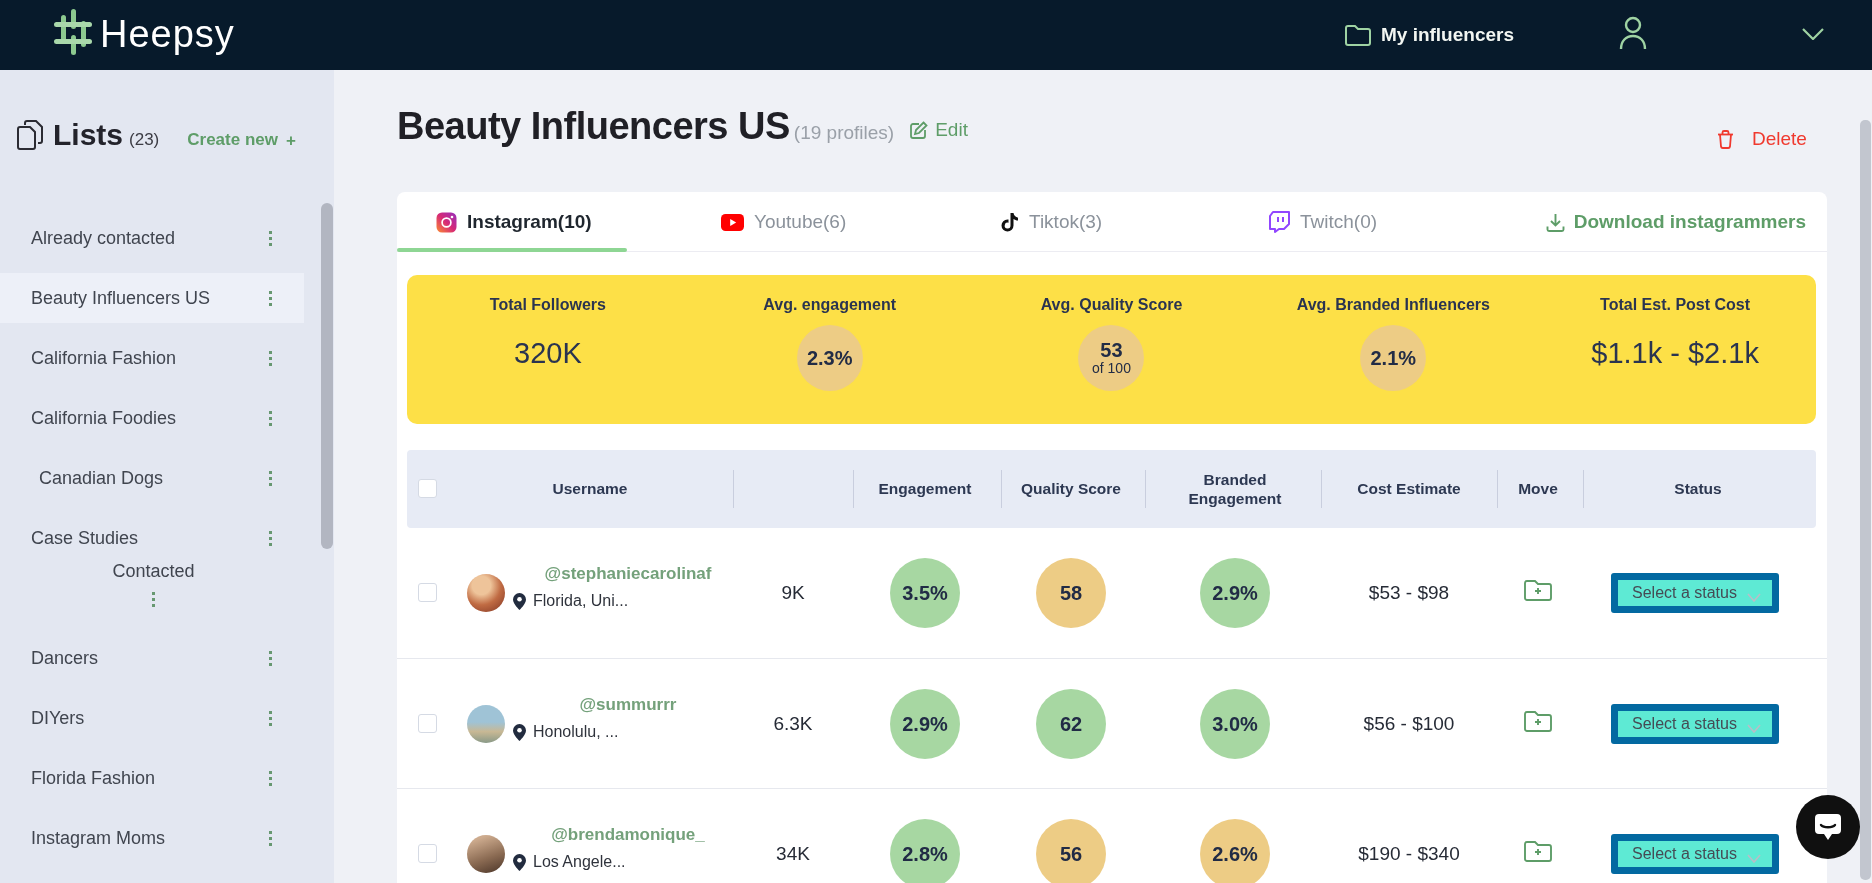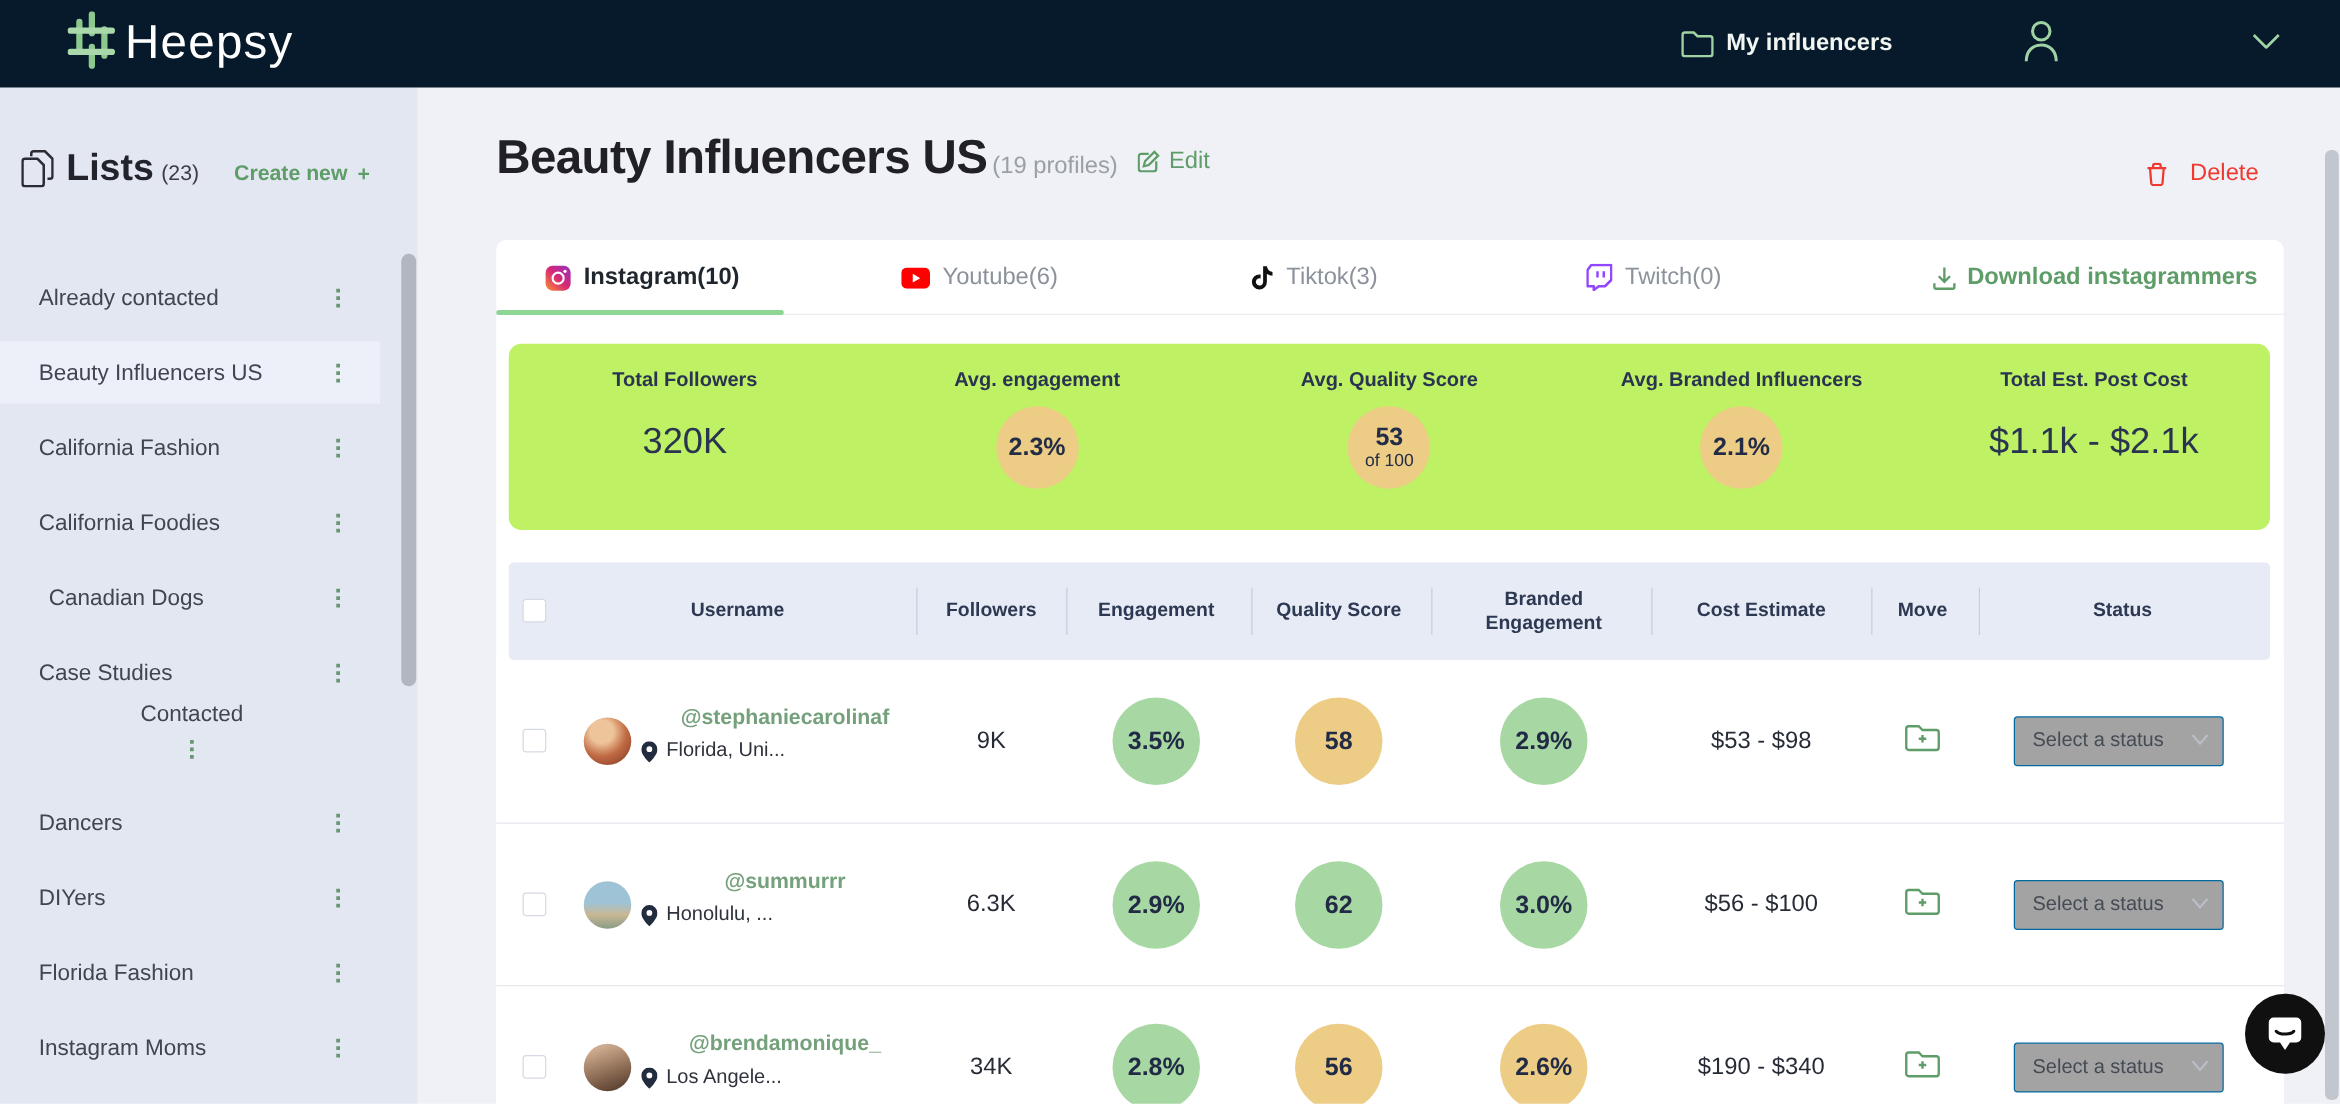--- a/index.html
+++ b/index.html
@@ -46,21 +46,21 @@
   
   .tab-strip { position:absolute; left:0; top:0; width:1430px; height:60px; border-bottom:1px solid #ececf2; }
   .tab { position:absolute; top:0; height:60px; display:flex; align-items:center; gap:10px; cursor:pointer; }
   .tab .tab-label { font-size:19px; color:#8b929b; font-weight:400; }
   .tab.active .tab-label { color:#1f262e; font-weight:700; }
   .tab-underline { position:absolute; left:0; bottom:-1px; width:230px; height:4px; background:#8ed694; border-radius:2px; }
   .download-link { position:absolute; right:21px; top:0; height:60px; display:flex; align-items:center; gap:9px; cursor:pointer; }
   .download-link span { color:#5e9d68; font-size:19px; font-weight:700; }
 
   
-  .stats-box { position:absolute; left:10px; top:83px; width:1409px; height:149px; background:#bef264; border-radius:10px; display:flex; }
+  .stats-box { position:absolute; left:10px; top:83px; width:1409px; height:149px; background:#fde047; border-radius:10px; display:flex; }
   .stat-col { flex:1; position:relative; }
   .stat-label { position:absolute; top:21px; width:100%; text-align:center; font-size:16px; font-weight:600; color:#2a3450; }
   .stat-value-text { position:absolute; top:62px; width:100%; text-align:center; font-size:29px; font-weight:500; color:#2a3450; }
   .stat-circle { position:absolute; left:50%; top:50px; transform:translateX(-50%); width:66px; height:66px; border-radius:50%; display:flex; flex-direction:column; align-items:center; justify-content:center; }
   .stat-circle .cv { font-size:20px; font-weight:700; color:#222c46; line-height:1.05; }
   .stat-circle .cs { font-size:14px; color:#222c46; line-height:1.1; }
 
   
   .thead { position:absolute; left:10px; top:258px; width:1409px; height:78px; background:#e7ebf5; border-radius:4px; }
   .th { position:absolute; top:0; height:78px; display:flex; align-items:center; justify-content:center; text-align:center; font-size:15.5px; font-weight:600; color:#2d3852; line-height:1.25; transform:translateX(-50%); }
@@ -76,21 +76,21 @@
   .av-0 { background:radial-gradient(circle at 38% 30%, #eec49a 0 26%, #c06b43 55%, #7e3322 100%); }
   .av-1 { background:linear-gradient(180deg, #9fc3d6 0 45%, #c8b894 70%, #8a9a88 100%); }
   .av-2 { background:linear-gradient(160deg, #cdab8e 15%, #8a6a52 60%, #4a3428 100%); }
   .user-block { position:absolute; left:116px; top:36px; width:230px; }
   .user-handle { font-size:17px; font-weight:600; color:#74a17b; cursor:pointer; display:block;text-align:center; }
   .user-loc { margin-top:8px; display:flex; align-items:center; gap:7px; }
   .user-loc span { font-size:16px; color:#2f333c; }
   .cell { position:absolute; top:0; height:130px; display:flex; align-items:center; justify-content:center; transform:translateX(-50%); font-size:19px; color:#262b36; }
   .row-circle { position:absolute; top:30px; transform:translateX(-50%); width:70px; height:70px; border-radius:50%; display:flex; align-items:center; justify-content:center; font-size:20px; font-weight:700; color:#212b45; }
   .move-btn { position:absolute; top:50px; transform:translateX(-50%); cursor:pointer; }
-  .status-select { position:absolute; left:1214px; top:45px; width:168px; height:40px; background:#a3a3a3; border:1px solid #0369a1; border-radius:3px; display:flex; align-items:center; cursor:pointer; }
+  .status-select { position:absolute; left:1214px; top:45px; width:168px; height:40px; background:#5eead4; border:7px solid #0369a1; border-radius:3px; display:flex; align-items:center; cursor:pointer; }
   .status-select span { font-size:16px; color:#454b54; margin-left:14px; }
   .status-select .sel-chev { position:absolute; right:11px; top:13px; }
 
   
   .page-scroll-track { position:absolute; right:0; top:70px; width:14px; height:813px; background:#eff1f6; z-index:20; }
   .page-scroll-thumb { position:absolute; right:1px; top:50px; width:11px; height:760px; background:#c2c6cf; border-radius:5px; }
 
   
   .chat-fab { position:absolute; left:1796px; top:795px; width:64px; height:64px; background:#101010; border-radius:50%; z-index:40; display:flex; align-items:center; justify-content:center; cursor:pointer; }
 </style>
@@ -330,21 +330,20 @@
     </div>
     <div class="stat-col">
       <div class="stat-label">Total Est. Post Cost</div>
       <div class="stat-value-text">$1.1k - $2.1k</div>
     </div>
   </div>
 
   <div class="thead">
     <div class="checkbox"></div>
     <div class="th" style="left:183px;width:200px">Username</div>
-    <div class="th" style="left:386px;width:110px">Followers</div>
     <div class="th" style="left:518px;width:130px">Engagement</div>
     <div class="th" style="left:664px;width:130px">Quality Score</div>
     <div class="th" style="left:828px;width:110px">Branded Engagement</div>
     <div class="th" style="left:1002px;width:150px">Cost Estimate</div>
     <div class="th" style="left:1131px;width:80px">Move</div>
     <div class="th" style="left:1291px;width:160px">Status</div>
     <div class="th-div" style="left:326px"></div>
     <div class="th-div" style="left:446px"></div>
     <div class="th-div" style="left:594px"></div>
     <div class="th-div" style="left:738px"></div>

